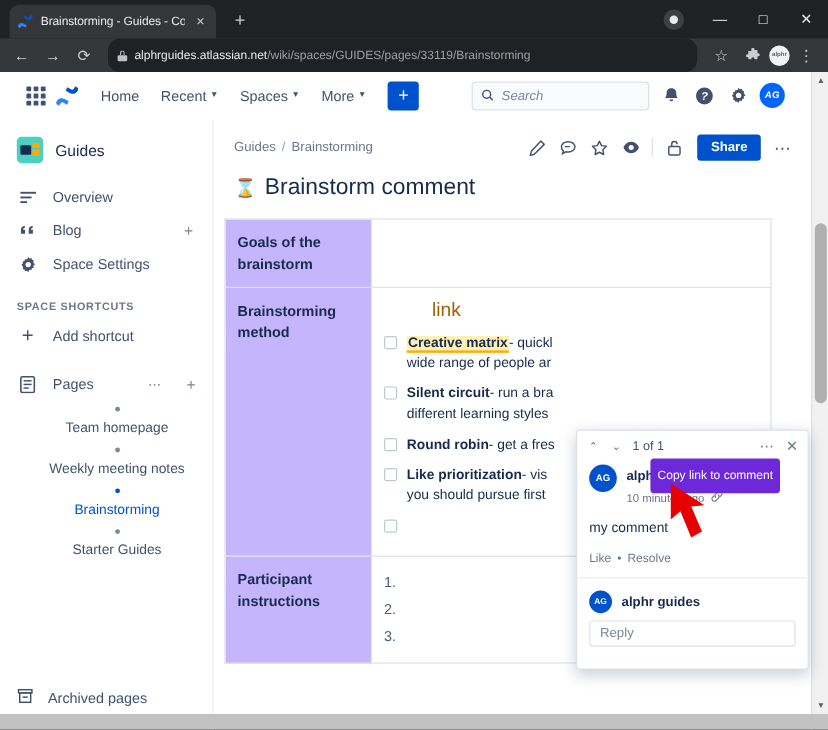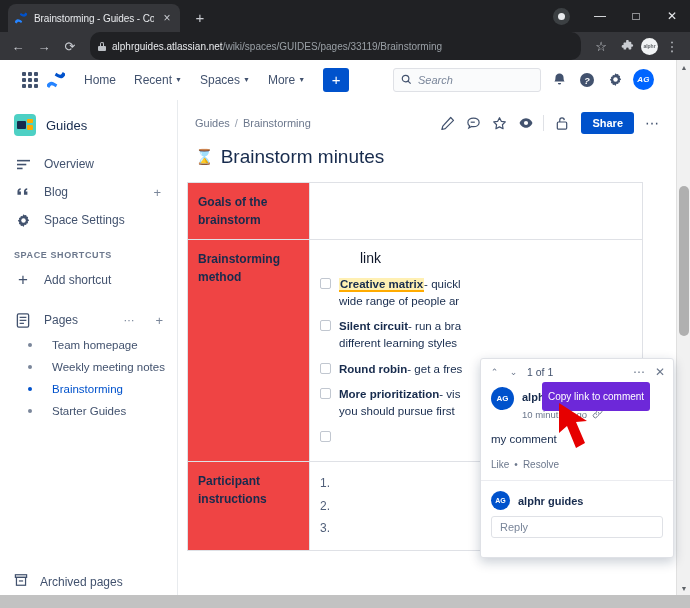--- a/index.html
+++ b/index.html
@@ -136,22 +136,22 @@
   }
   .side-item .si-ico { width: 18px; flex: 0 0 18px; display: flex; align-items: center; justify-content: center; color: #42526e; }
   .side-item .plus-right { margin-left: auto; color: #7a869a; font-size: 13px; padding-right: 6px; }
   .side-item .dots-right { margin-left: auto; color: #7a869a; font-size: 11px; letter-spacing: 1px; }
   .side-item .plus-after { color: #7a869a; font-size: 13px; padding-left: 8px; padding-right: 4px; }
   .side-section {
     font-size: 9px; color: #6b778c; font-weight: bold; letter-spacing: 0.6px;
     padding: 16px 14px 4px 14px;
   }
   .tree-item {
-    display: flex; align-items: center; gap: 20px; padding: 5px 10px 5px 28px;
-    font-size: 11.5px; color: #42526e;
+    display: flex; align-items: center; gap: 8px; padding: 5px 10px 5px 28px;
+    font-size: 11.5px; color: #42526e; flex-direction: column;
   }
   .tree-item .bullet { width: 4px; height: 4px; border-radius: 50%; background: #7a869a; flex: 0 0 4px; }
   .tree-item.active { color: #0052cc; }
   .tree-item.active .bullet { background: #0052cc; }
   .archived {
     position: absolute; bottom: 12px; left: 0; width: 100%;
     display: flex; align-items: center; gap: 12px; padding: 6px 14px; font-size: 12px; color: #42526e;
   }
 
   
@@ -177,25 +177,25 @@
   }
   .emoji-hourglass { font-size: 15px; }
 
   
   .ctable {
     margin: 0 0 0 8px; width: 456px; border-collapse: collapse;
     border: 1px solid #dfe1e6; table-layout: fixed;
   }
   .ctable td { border: 1px solid #dfe1e6; vertical-align: top; padding: 10px 10px; }
   .ctable td.hcell {
-    background: #ef4444; width: 122px; font-weight: bold; font-size: 12px; color: #172b4d;
+    background: #c4b5fd; width: 122px; font-weight: bold; font-size: 12px; color: #172b4d;
     line-height: 1.5;
   }
   .ctable td.bcell { font-size: 12px; color: #172b4d; }
-  .link-text { color: #0f172a; font-size: 14px; padding-left: 40px; }
+  .link-text { color: #a16207; font-size: 16px; padding-left: 40px; }
   .tasklist { margin-top: 10px; }
   .task {
     display: flex; gap: 8px; margin-bottom: 9px; font-size: 11.5px; color: #172b4d; line-height: 1.45;
   }
   .cbx {
     width: 11px; height: 11px; border: 1px solid #c1c7d0; border-radius: 2px;
     flex: 0 0 11px; margin-top: 2px; background: #fff;
   }
   .task b { font-weight: bold; }
   .hl { background: #fff0b3; border-bottom: 2px solid #ffab00; padding: 0 1px; }
@@ -506,21 +506,21 @@
                 <path d="M4.6 6.4V4.4a2.4 2.4 0 014.8 0" fill="none" stroke="#42526e" stroke-width="1.3"></path>
               </svg>
           </span>
           <span class="share-btn">Share</span>
           <span class="more-dots">⋯</span>
         </div>
       </div>
 
       <div class="page-title">
         <span class="emoji-hourglass">⌛</span>
-        <span>Brainstorm minutes</span>
+        <span>Brainstorm comment</span>
       </div>
 
       <table class="ctable">
         <tbody>
             <tr>
           <td class="hcell">Goals of the brainstorm</td>
           <td class="bcell" style="height:48px;"></td>
         </tr>
         <tr>
           <td class="hcell">Brainstorming method</td>
@@ -538,21 +538,21 @@
                 <span><b>Silent circuit</b><span>- run a bra</span><br><span>different learning styles</span></span>
               </div>
 
               <div class="task">
                 <span class="cbx"></span>
                 <span><b>Round robin</b><span>- get a fres</span></span>
               </div>
 
               <div class="task">
                 <span class="cbx"></span>
-                <span><b>More prioritization</b><span>- vis</span><br><span>you should pursue first</span></span>
+                <span><b>Like prioritization</b><span>- vis</span><br><span>you should pursue first</span></span>
               </div>
 
               <div class="task">
                 <span class="cbx"></span>
                 <span></span>
               </div>
 
             </div>
           </td>
         </tr>

